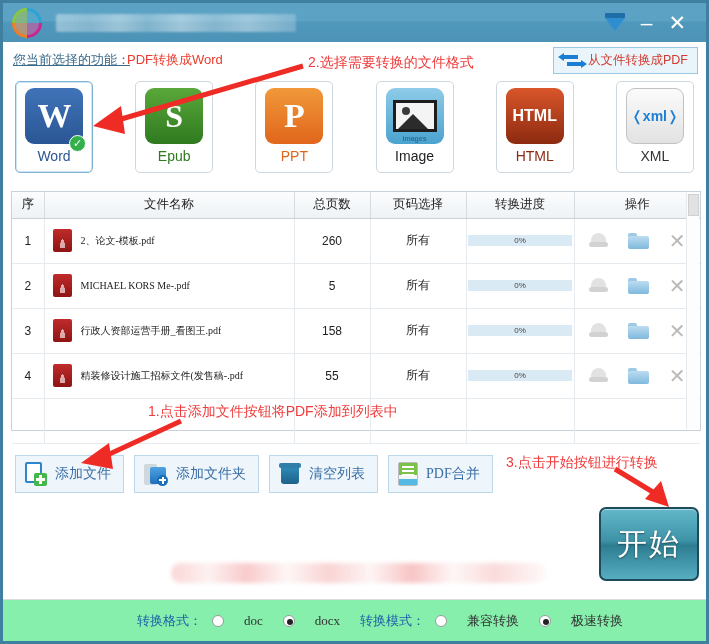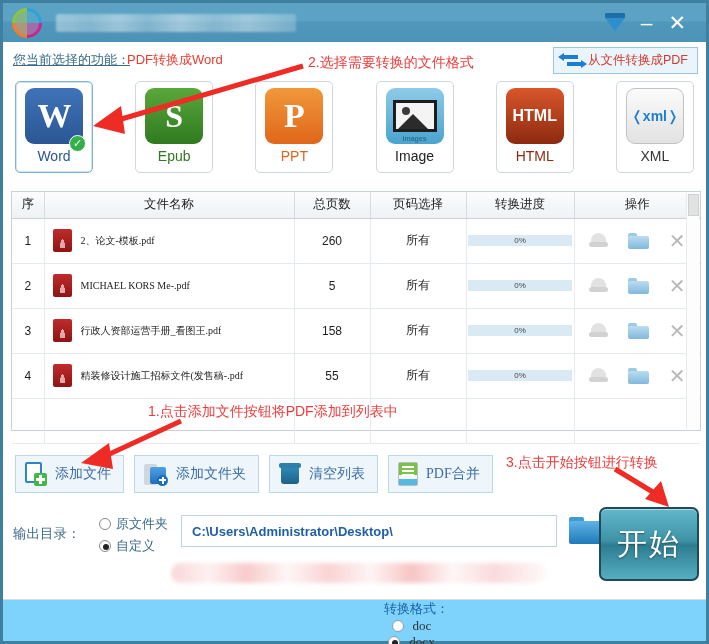--- a/index.html
+++ b/index.html
@@ -207,25 +207,25 @@
     border-radius:7px; border:2px solid #1d4b5a;
     background:linear-gradient(to bottom,#63b7c9 0%,#3e93a7 45%,#2d7d91 52%,#57aec1 100%);
     display:flex; align-items:center; justify-content:center; cursor:pointer;
     box-shadow: inset 0 1px 0 rgba(255,255,255,.5);
   }
   .start-btn span{ color:#ffffff; font-size:30px; letter-spacing:2px;
     text-shadow:0 1px 2px rgba(0,0,0,.45); }
   
   .bottombar{
     position:absolute; left:0; bottom:0; width:703px; height:42px;
-    background:#7dd3fc; border-top:1px solid #dcdcdc;
-    display:flex; align-items:center; padding-left:134px; gap:0;flex-direction:column;
+    background:#86efac; border-top:1px solid #dcdcdc;
+    display:flex; align-items:center; padding-left:134px; gap:0;
   }
   .bb-label{ font-size:13px; color:#1e5fa8; margin-right:10px;}
-  .bb-radio{ display:inline-flex; align-items:center; gap:9px; font-size:13px;
+  .bb-radio{ display:inline-flex; align-items:center; gap:20px; font-size:13px;
      color:#333; margin-right:20px; font-family:"Liberation Serif",serif; cursor:pointer;}
   .bb-radio .rdot{ border-color:#9b9b9b; }
   .watermark{
     position:absolute; right:2px; bottom:4px; background:#5a5a5a; color:#fff;
     font-family:"Liberation Mono","DejaVu Sans Mono",monospace; font-size:16px;
     padding:3px 8px; letter-spacing:1px;
   }
   
   .anno{ position:absolute; color:#ef3b3b; font-size:14px; white-space:nowrap; }
   .anno2{ left:305px; top:43px;margin-top:8px; }
@@ -502,38 +502,20 @@
           <div class="top"></div>
         <i style="top:4px"></i>
           <i style="top:8px"></i>
           <i style="top:12px"></i>
         <div class="bot"></div>
       </div>
       <div class="lbl">PDF合并</div>
     </div>
   </div>
 
-  <div class="outrow">
-    <div class="out-label">输出目录：</div>
-    <div class="radio r1">
-      <span class="rdot"></span>
-      <span>原文件夹</span>
-    </div>
-    <div class="radio r2">
-      <span class="rdot on"></span>
-      <span>自定义</span>
-    </div>
-    <div class="path-box">
-      <div class="val">C:\Users\Administrator\Desktop\</div>
-    </div>
-    <div class="browse-folder">
-      <div class="tab"></div>
-        <div class="body"></div>
-    </div>
-  </div>
   <div class="blur-pink"></div>
 
   <div class="start-btn">
     <span>开始</span>
   </div>
 
   <div class="bottombar">
     <span class="bb-label">转换格式：</span>
     <span class="bb-radio">
       <span class="rdot"></span>

